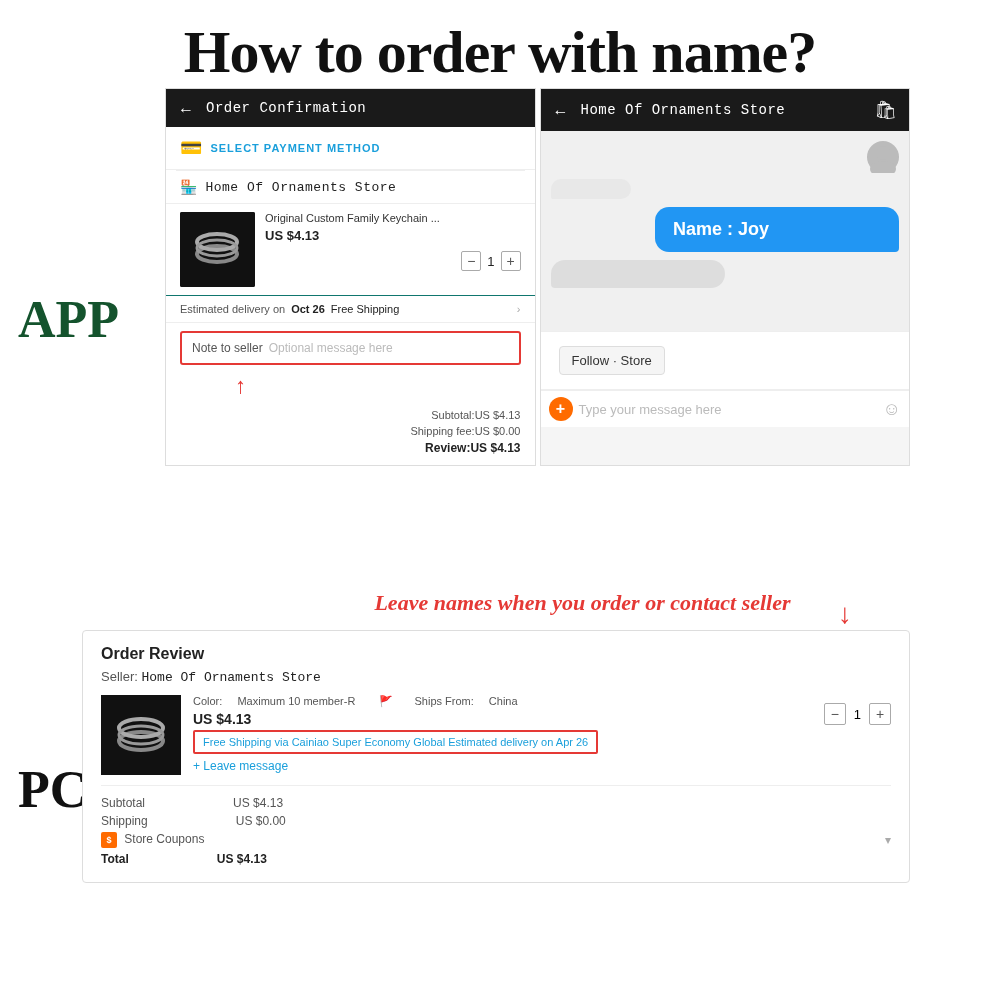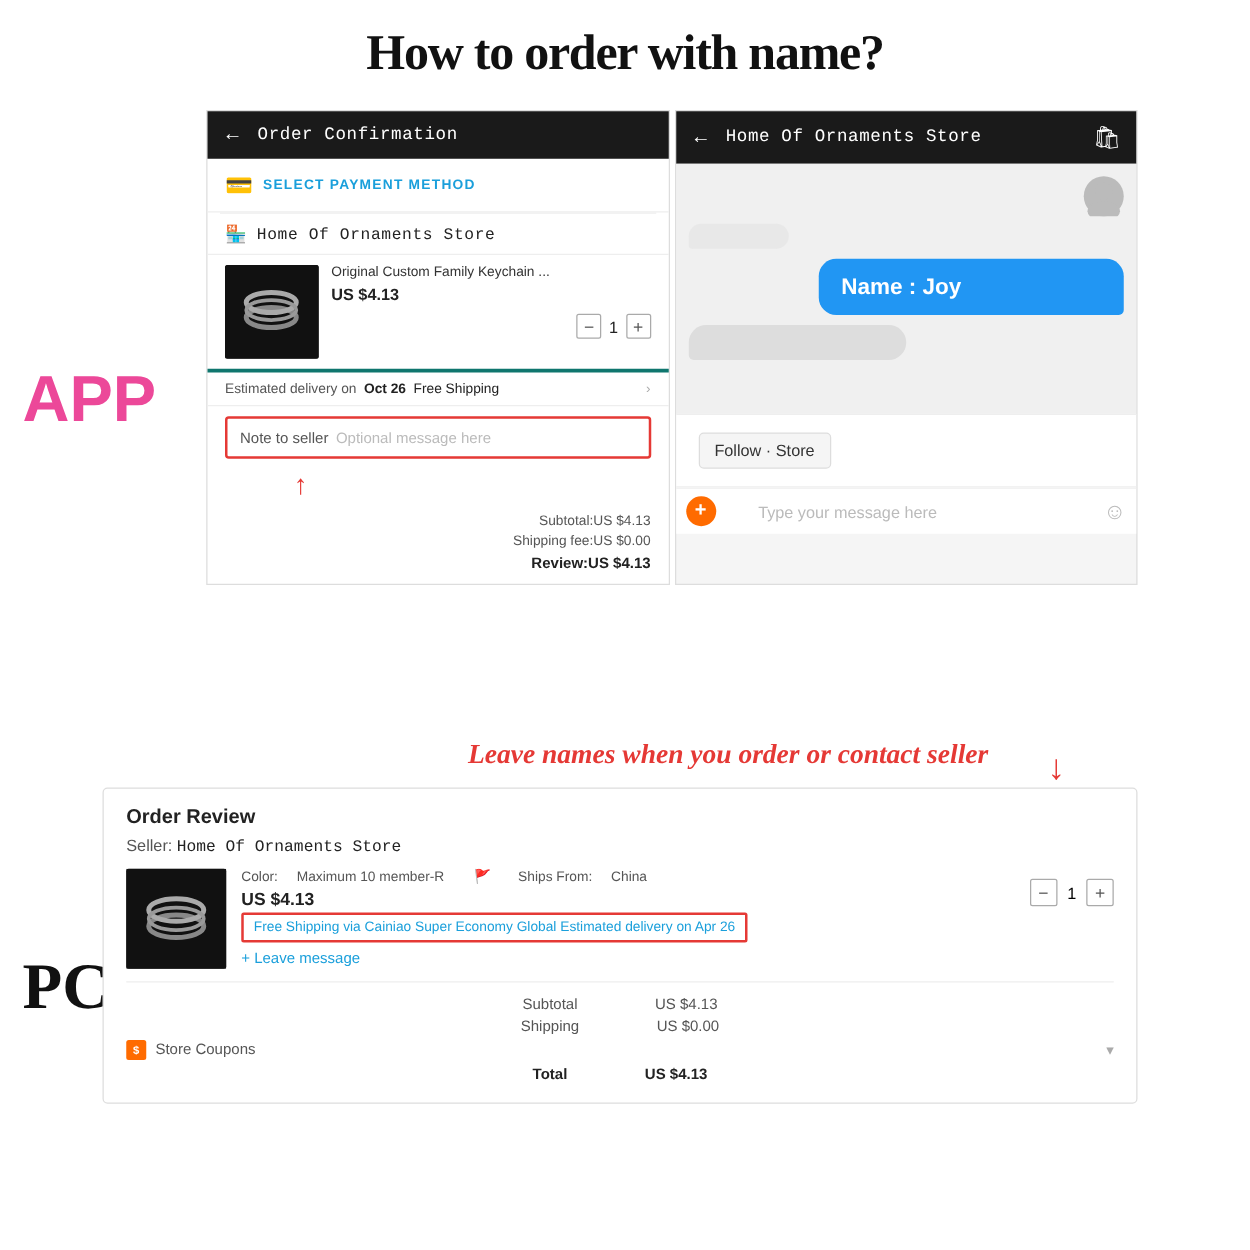--- a/index.html
+++ b/index.html
@@ -9,36 +9,36 @@
       background: #ffffff;
       font-family: Arial, sans-serif;
       overflow: hidden;
       position: relative;
     }
 
     
     .main-title {
       text-align: center;
       font-family: Georgia, 'Times New Roman', serif;
-      font-size: 40px;
+      font-size: 60px;
       font-weight: 900;
       color: #111;
       padding: 18px 0 10px 0;
       letter-spacing: -1px;
     }
 
     
     .app-label {
       position: absolute;
       left: 18px;
       top: 290px;
-      font-family: Liberation Sans, sans-serif;
+      font-family: Liberation Serif, serif;
       font-size: 52px;
       font-weight: 900;
-      color: #ec4899;
+      color: #14532d;
     }
     .pc-label {
       position: absolute;
       left: 18px;
       top: 760px;
       font-family: Georgia, serif;
       font-size: 52px;
       font-weight: 900;
       color: #111;
     }
@@ -128,21 +128,21 @@
       color: #222;
       letter-spacing: 0.5px;
     }
 
     
     .product-row {
       display: flex;
       padding: 8px 14px;
       gap: 10px;
       align-items: flex-start;
-      border-bottom: 3px solid #0f766e;
+      border-bottom: 1px solid #0f766e;
     }
     .product-img {
       width: 75px;
       height: 75px;
       background: #111;
       border-radius: 2px;
       flex-shrink: 0;
       position: relative;
       overflow: hidden;
     }
@@ -320,21 +320,20 @@
       justify-content: center;
       color: #fff;
       font-size: 16px;
       font-weight: bold;
       flex-shrink: 0;
     }
     .msg-input-text {
       flex: 1;
       font-size: 13px;
       color: #bbb;
-      margin-left: 28px;
     }
     .msg-emoji { font-size: 18px; color: #bbb; }
 
     
     .arrow-down-container {
       position: absolute;
       right: 148px;
       top: 598px;
       color: #e53935;
       font-size: 24px;
@@ -424,22 +423,22 @@
     .pc-qty-num { font-size: 13px; }
 
     
     .pc-summary {
       margin-top: 10px;
       border-top: 1px solid #eee;
       padding-top: 8px;
     }
     .pc-summary-row {
       display: flex;
-      justify-content: center;
-      gap: 62px;
+      justify-content: flex-start;
+      gap: 88px;
       font-size: 12px;
       color: #555;
       padding: 2px 0;
     }
     .pc-summary-row.total-row { font-weight: bold; color: #222; }
     .pc-store-coupons-row {
       display: flex;
       justify-content: space-between;
       align-items: center;
       gap: 20px;

